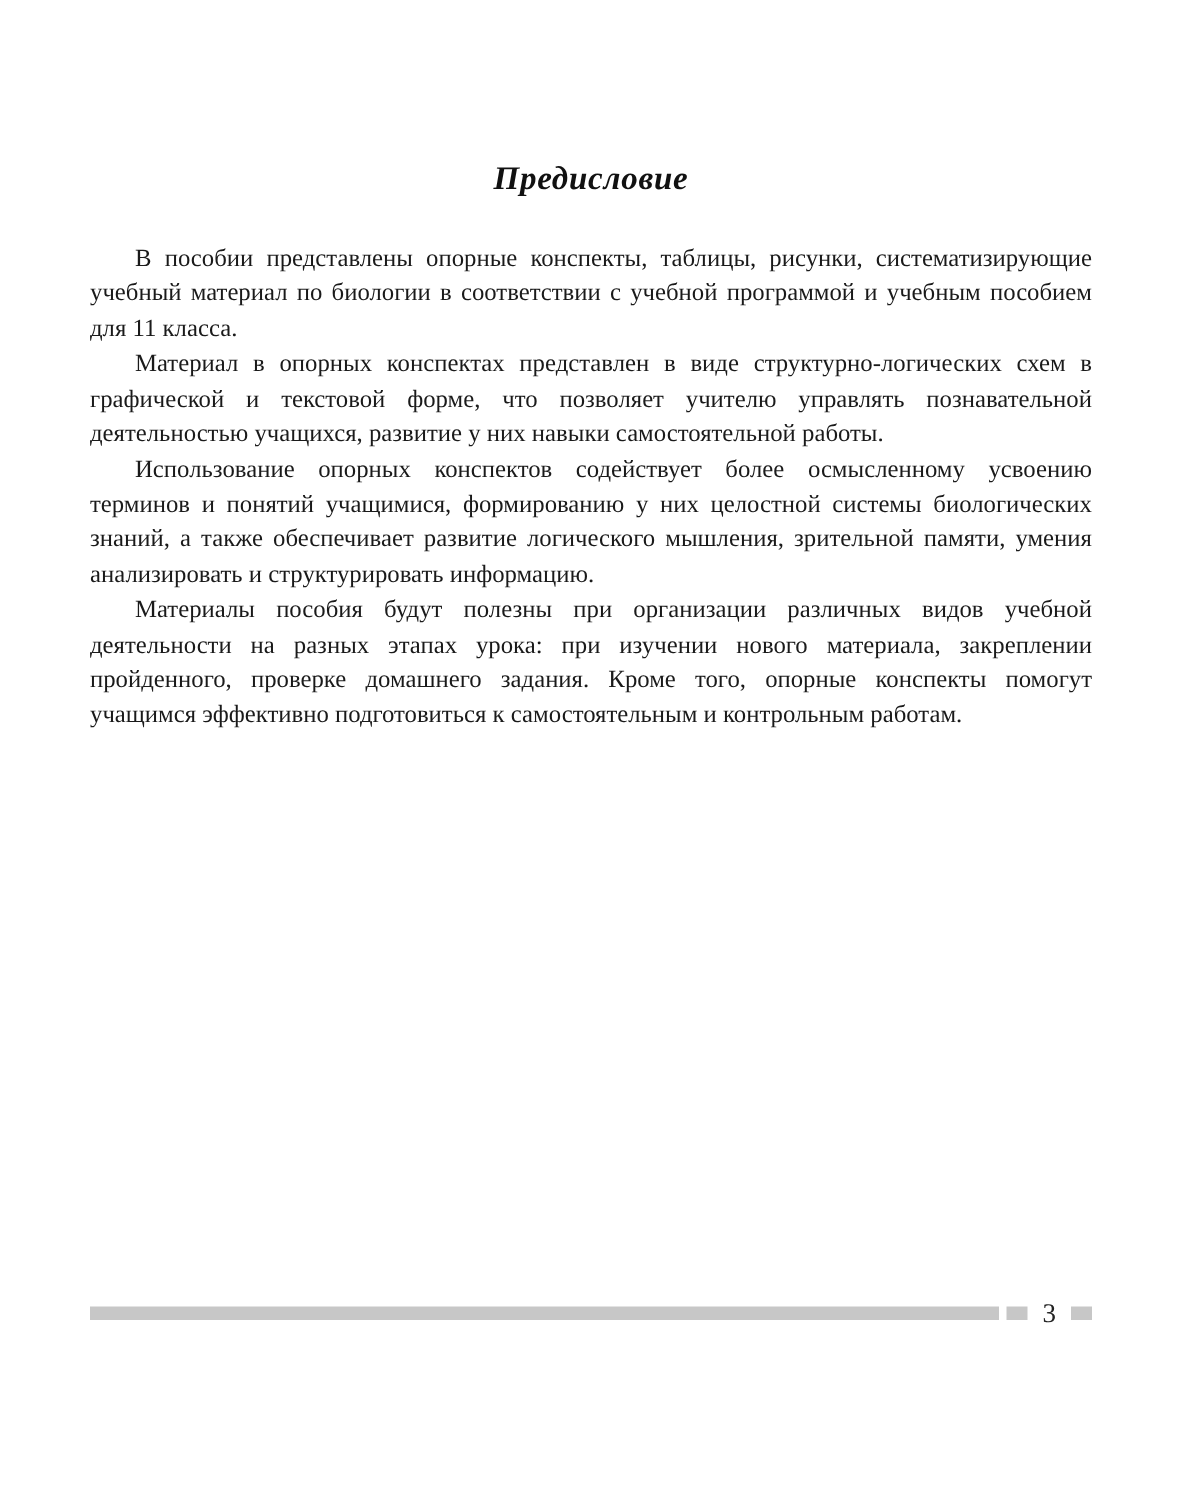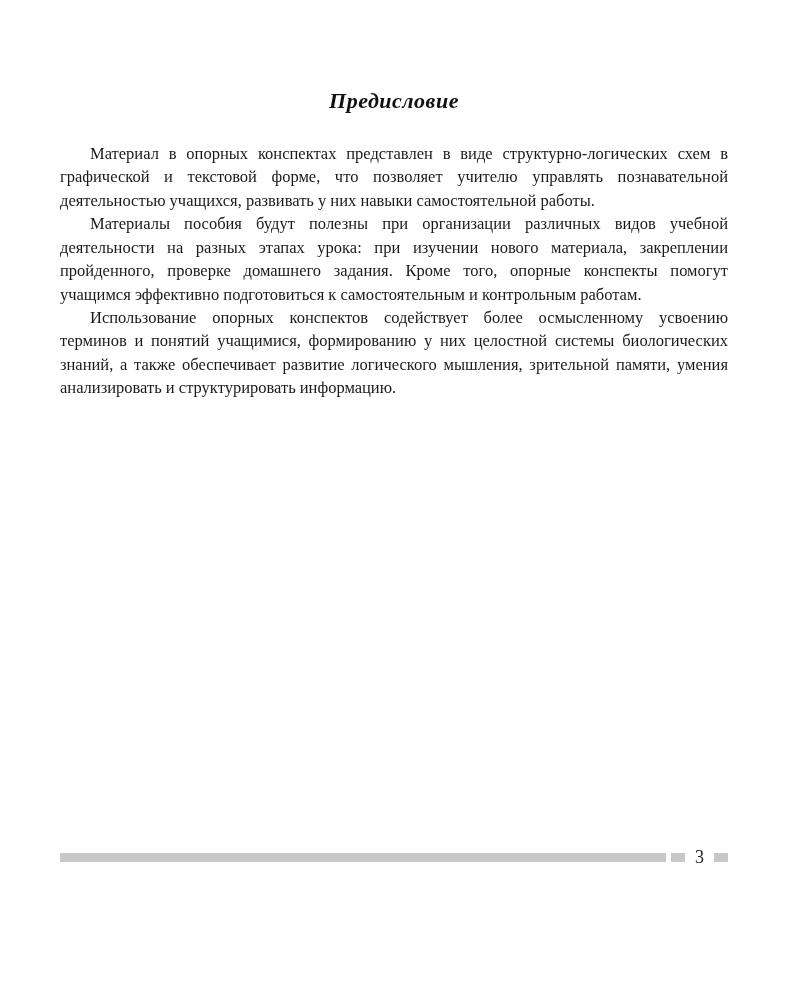--- a/index.html
+++ b/index.html
@@ -10,21 +10,21 @@
     width: 786px;
     height: 1000px;
     position: relative;
     font-family: "Liberation Serif", "DejaVu Serif", serif;
     color: #1a1a1a;
     overflow: hidden;
   }
   .page {
     position: absolute;
     left: 60px;
-    top: 0;
+    top: 18px;
     width: 668px;
     height: 928px;
   }
   .title {
     margin-top: 88px;
     text-align: center;
     font-style: italic;
     font-size: 22px;
     letter-spacing: 0.5px;
     color: #111;
@@ -73,23 +73,24 @@
   }
 </style>
 </head>
 <body>
 
 <div class="page">
 
   <h1 class="title">Предисловие</h1>
 
   <div class="body-text">
-    <p>Материал в опорных конспектах представлен в виде структурно-логических схем в графической и текстовой форме, что позволяет учителю управлять познавательной деятельностью учащихся, развивать у них навыки самостоятельной работы.</p>
+    <p>В пособии представлены опорные конспекты, таблицы, рисунки, систематизирующие учебный материал по биологии в соответствии с учебной программой и учебным пособием для 11 класса.</p>
+    <p>Материал в опорных конспектах представлен в виде структурно-логических схем в графической и текстовой форме, что позволяет учителю управлять познавательной деятельностью учащихся, развитие у них навыки самостоятельной работы.</p>
+    <p>Использование опорных конспектов содействует более осмысленному усвоению терминов и понятий учащимися, формированию у них целостной системы биологических знаний, а также обеспечивает развитие логического мышления, зрительной памяти, умения анализировать и структурировать информацию.</p>
     <p>Материалы пособия будут полезны при организации различных видов учебной деятельности на разных этапах урока: при изучении нового материала, закреплении пройденного, проверке домашнего задания. Кроме того, опорные конспекты помогут учащимся эффективно подготовиться к самостоятельным и контрольным работам.</p>
-    <p>Использование опорных конспектов содействует более осмысленному усвоению терминов и понятий учащимися, формированию у них целостной системы биологических знаний, а также обеспечивает развитие логического мышления, зрительной памяти, умения анализировать и структурировать информацию.</p>
   </div>
 
   <div class="footer">
     <div class="footer-bar-long"></div>
     <div class="footer-bar-short"></div>
     <span class="page-number">3</span>
     <div class="footer-bar-end"></div>
   </div>
 
 </div>

